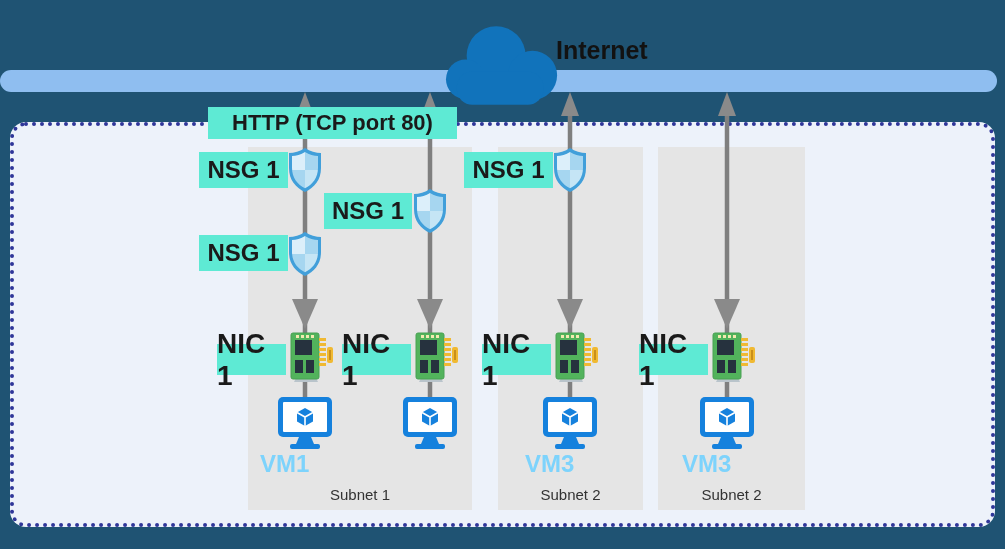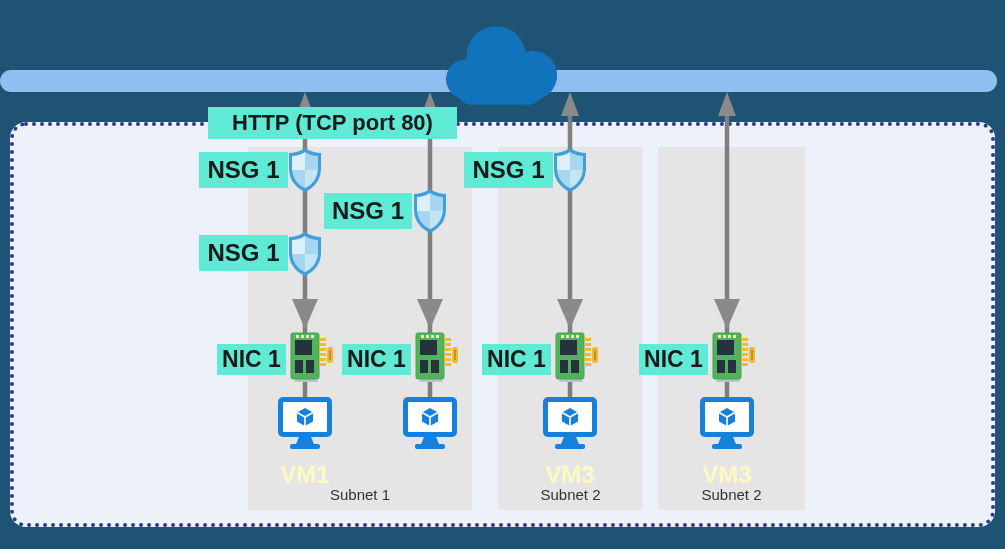--- a/index.html
+++ b/index.html
@@ -23,22 +23,22 @@
   .subnet-2b{left:658px;width:147px;}
   .subnet-label{position:absolute;bottom:7px;left:0;width:100%;text-align:center;
                 font-size:15px;color:#333;}
   
   .arrow-svg{width:32px;height:310px;top:91px;z-index:4;}
   
   .chip{background:#5eead4;display:flex;align-items:center;justify-content:center;
         font-weight:600;color:#1a1a1a;z-index:6;}
   .http-chip{left:208px;top:107px;width:249px;height:32px;font-size:22px;}
   .nsg-chip{width:89px;height:36px;font-size:24px;}
-  .nic-chip{width:69px;height:31px;font-size:23px;}
-  .vm-label{width:90px;text-align:center;font-size:24px;font-weight:600;z-index:6;color:#fef9c3;margin-top:11px;}
+  .nic-chip{width:69px;height:31px;font-size:28px;}
+  .vm-label{width:90px;font-size:24px;font-weight:600;z-index:6;color:#7dd3fc;}
   .icon{z-index:5;}
 </style>
 </head>
 <body>
 
 <div class="stage">
 
   <div class="abs net-bar"></div>
 
   <div class="abs vnet"></div>
@@ -73,20 +73,21 @@
     <polygon points="16,1 7,25 25,25" fill="#8A8A8A"></polygon>
     <polygon points="16,238 3,208 29,208" fill="#8A8A8A"></polygon>
   </svg>
 
   <svg class="abs cloud icon" viewBox="0 0 120 85">
     <circle cx="52" cy="32" r="30" fill="#1173BB"></circle>
     <circle cx="21" cy="56" r="20" fill="#1173BB"></circle>
     <circle cx="89" cy="52" r="25" fill="#1173BB"></circle>
     <rect x="12" y="48" width="88" height="34" rx="16" fill="#1173BB"></rect>
   </svg>
+  <div class="abs internet-label">Internet</div>
 
   <div class="abs chip http-chip">HTTP (TCP port 80)</div>
 
   <svg class="abs icon" style="left:287px;top:147px" width="36" height="46" viewBox="0 0 36 46">
     <path d="M18 1 C23 4.5 29 6 34 6 L34 21 C34 33 27.5 40.5 18 45 C8.5 40.5 2 33 2 21 L2 6 C7 6 13 4.5 18 1 Z" fill="#419FDA"></path>
     <clipPath id="sh1">
         <path d="M18 5 C22 7.6 27 9 31 9 L31 21 C31 31 25.5 37.5 18 41.3 C10.5 37.5 5 31 5 21 L5 9 C9 9 14 7.6 18 5 Z"></path>
       </clipPath>
     <g clip-path="url(#sh1)">
       <rect x="5" y="5" width="13" height="18" fill="#DCEFFA"></rect>

